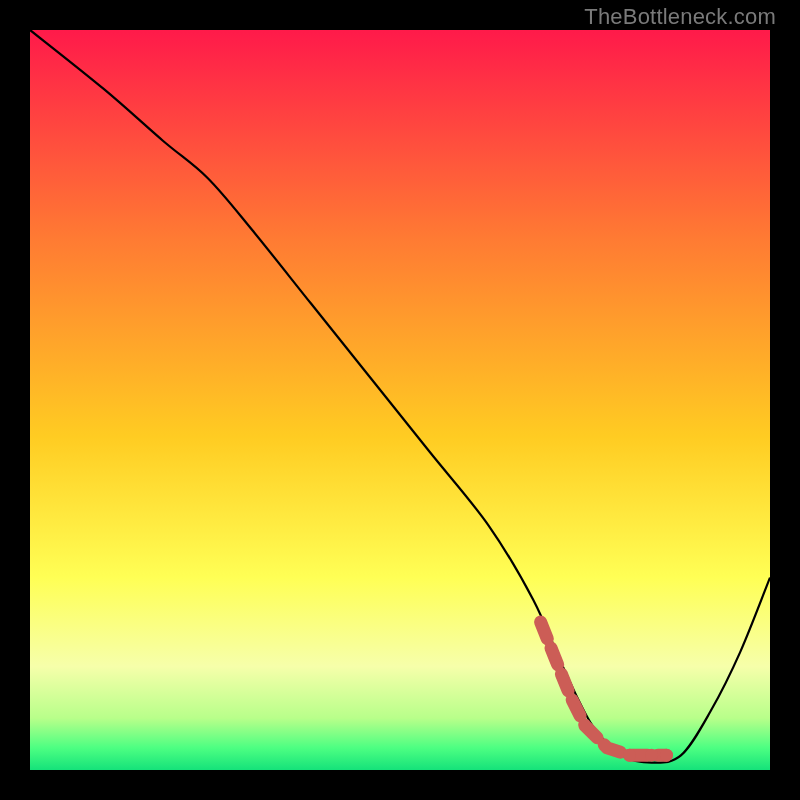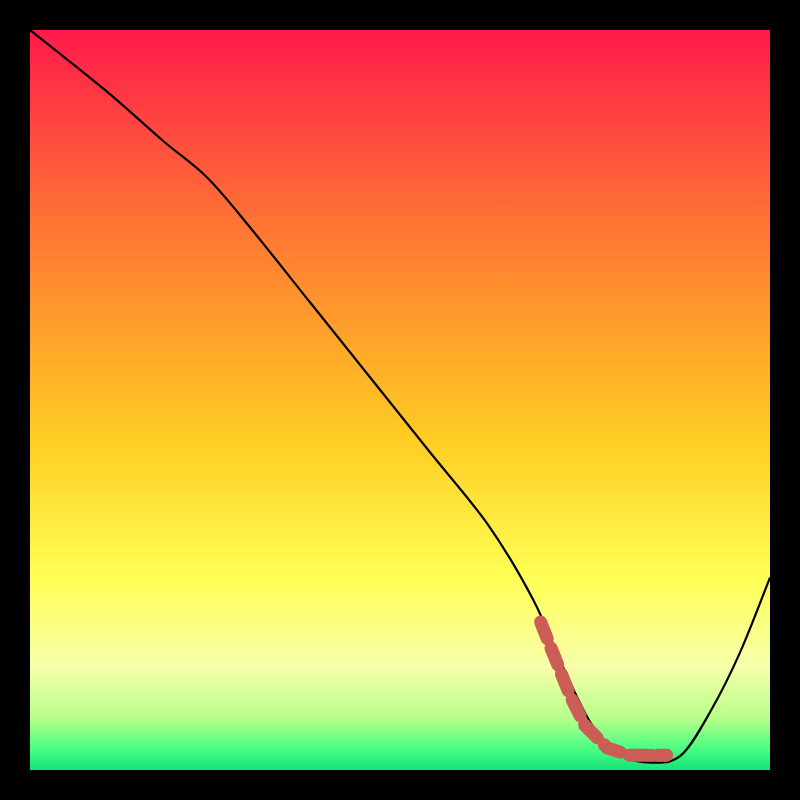--- a/index.html
+++ b/index.html
@@ -20,20 +20,21 @@
   top: 30px;
   width: 740px;
   height: 740px;
 }
 svg { display: block; }
 </style>
 </head>
 <body>
 
 <div class="wrap">
+  <div class="attribution">TheBottleneck.com</div>
   <div class="plot">
     <svg id="chart-svg" width="740" height="740" viewBox="0 0 740 740">
       <defs>
         <linearGradient id="bg-grad" x1="0" y1="0" x2="0" y2="1">
             <stop offset="0%" stop-color="#ff1a4a"></stop>
             <stop offset="28.000000000000004%" stop-color="#ff7a33"></stop>
             <stop offset="55.00000000000001%" stop-color="#ffcc22"></stop>
             <stop offset="74%" stop-color="#ffff55"></stop>
             <stop offset="86%" stop-color="#f6ffaa"></stop>
             <stop offset="93%" stop-color="#b8ff8a"></stop>

